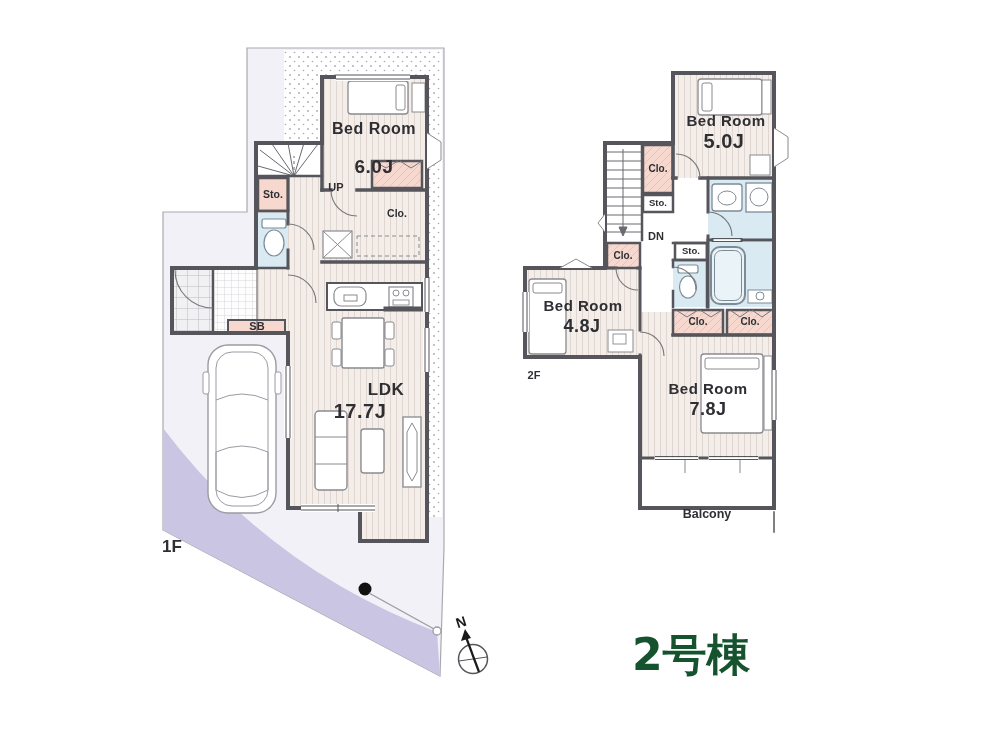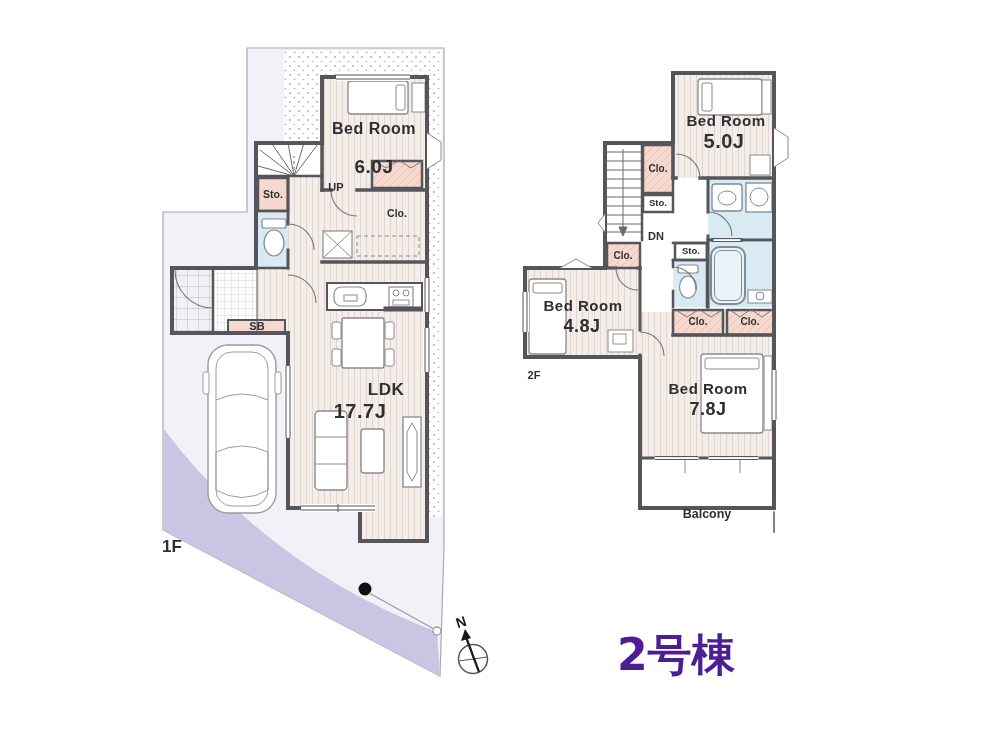--- a/index.html
+++ b/index.html
@@ -2,21 +2,21 @@
 <html><head>
 <meta charset="utf-8">
 <style>
   html,body{margin:0;padding:0;background:#ffffff;}
   .canvas{position:relative;width:996px;height:750px;background:#ffffff;overflow:hidden;
           font-family:"Liberation Sans",sans-serif;}
   .plan-svg{position:absolute;left:0;top:0;}
   .lbl{position:absolute;transform:translate(-50%,-50%);font-weight:bold;color:#2e2e33;
        white-space:nowrap;line-height:1;font-family:"Liberation Sans",sans-serif;}
   .lbl.room{letter-spacing:0.5px;}
-  .unit-title{position:absolute;left:617px;top:626px;font-size:44px;font-weight:bold;color:#4c1d95;
+  .unit-title{position:absolute;left:632px;top:626px;font-size:44px;font-weight:bold;color:#14532d;
        font-family:"DejaVu Sans","Liberation Sans",sans-serif;}
   .brand{position:absolute;left:668px;top:684px;width:320px;height:60px;}
   .brand-text{position:absolute;left:84px;top:16px;font-size:26px;font-weight:bold;color:#1c3e74;
        letter-spacing:7px;font-family:"Liberation Sans",sans-serif;}
   .north-label{position:absolute;left:461px;top:622px;transform:translate(-50%,-50%) rotate(-18deg);
        font-size:14px;font-weight:bold;color:#1a1a1a;}
 </style>
 </head>
 <body>
 

